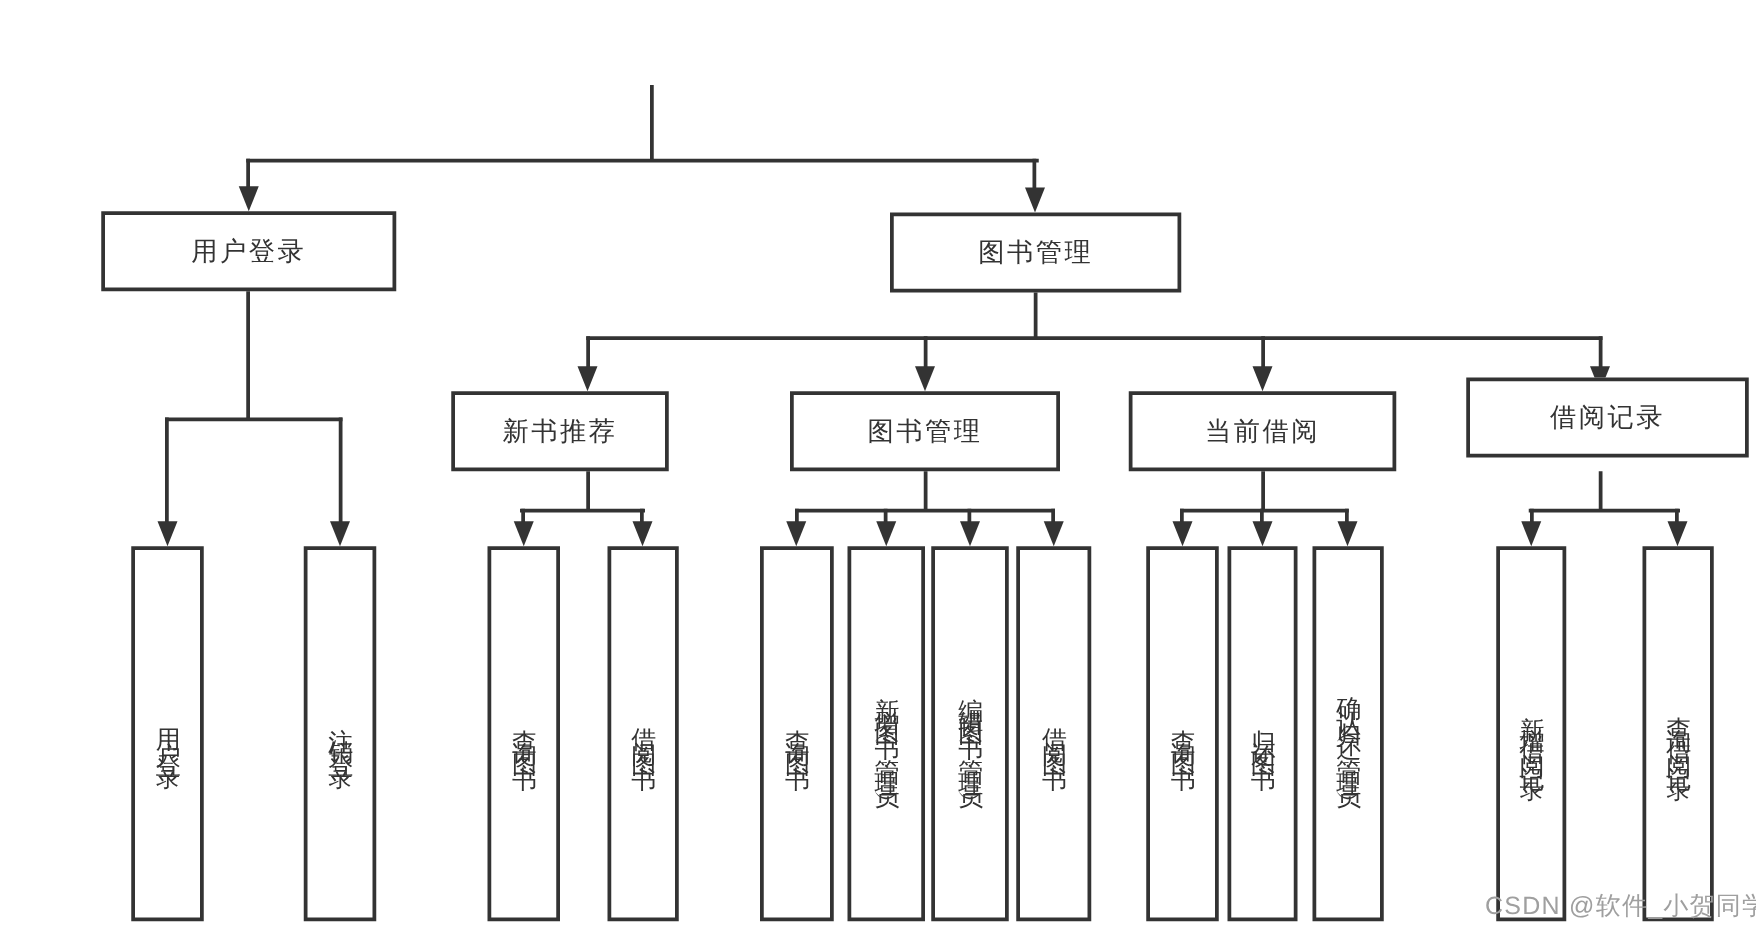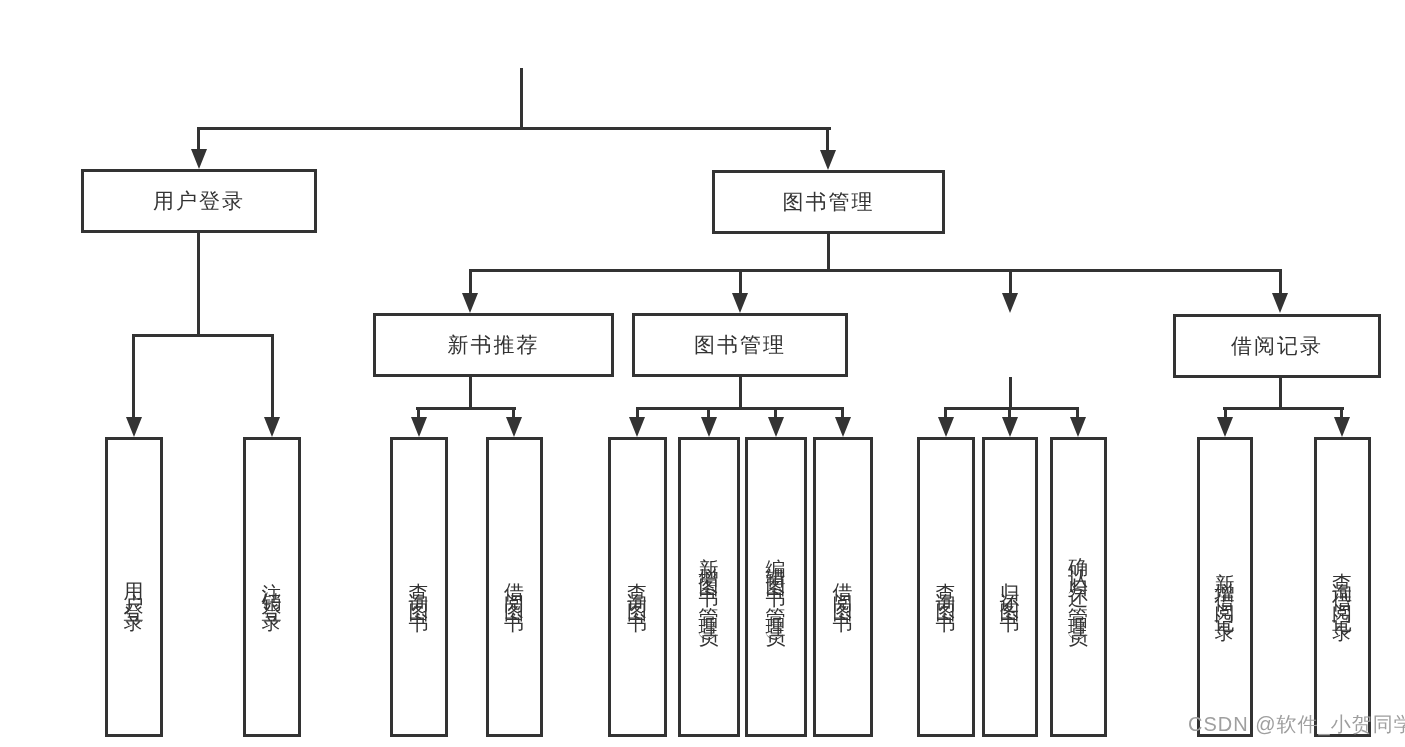--- a/index.html
+++ b/index.html
@@ -61,27 +61,30 @@
   <div class="ln" style="left:469px;top:269px;width:813px;height:3px"></div>
   <div class="ln" style="left:469px;top:269px;width:3px;height:27px"></div>
   <div class="ar" style="left:462px;top:293px"></div>
   <div class="ln" style="left:739px;top:269px;width:3px;height:27px"></div>
   <div class="ar" style="left:732px;top:293px"></div>
   <div class="ln" style="left:1009px;top:269px;width:3px;height:27px"></div>
   <div class="ar" style="left:1002px;top:293px"></div>
   <div class="ln" style="left:1279px;top:269px;width:3px;height:27px"></div>
   <div class="ar" style="left:1272px;top:293px"></div>
 
-  <div class="box h" style="left:373px;top:313px;width:241px;height:64px">
+  <div class="box h" style="left:361px;top:313px;width:174px;height:64px">
     <span>新书推荐</span>
   </div>
   <div class="box h" style="left:632px;top:313px;width:216px;height:64px">
     <span>图书管理</span>
   </div>
-  <div class="box h" style="left:1173px;top:314px;width:208px;height:64px">
+  <div class="box h" style="left:903px;top:313px;width:214px;height:64px">
+    <span>当前借阅</span>
+  </div>
+  <div class="box h" style="left:1173px;top:302px;width:226px;height:64px">
     <span>借阅记录</span>
   </div>
 
   <div class="ln" style="left:469px;top:377px;width:3px;height:32px"></div>
   <div class="ln" style="left:416px;top:407px;width:100px;height:3px"></div>
   <div class="ln" style="left:417px;top:407px;width:3px;height:14px"></div>
   <div class="ar" style="left:411px;top:417px"></div>
   <div class="ln" style="left:512px;top:407px;width:3px;height:14px"></div>
   <div class="ar" style="left:506px;top:417px"></div>
 

